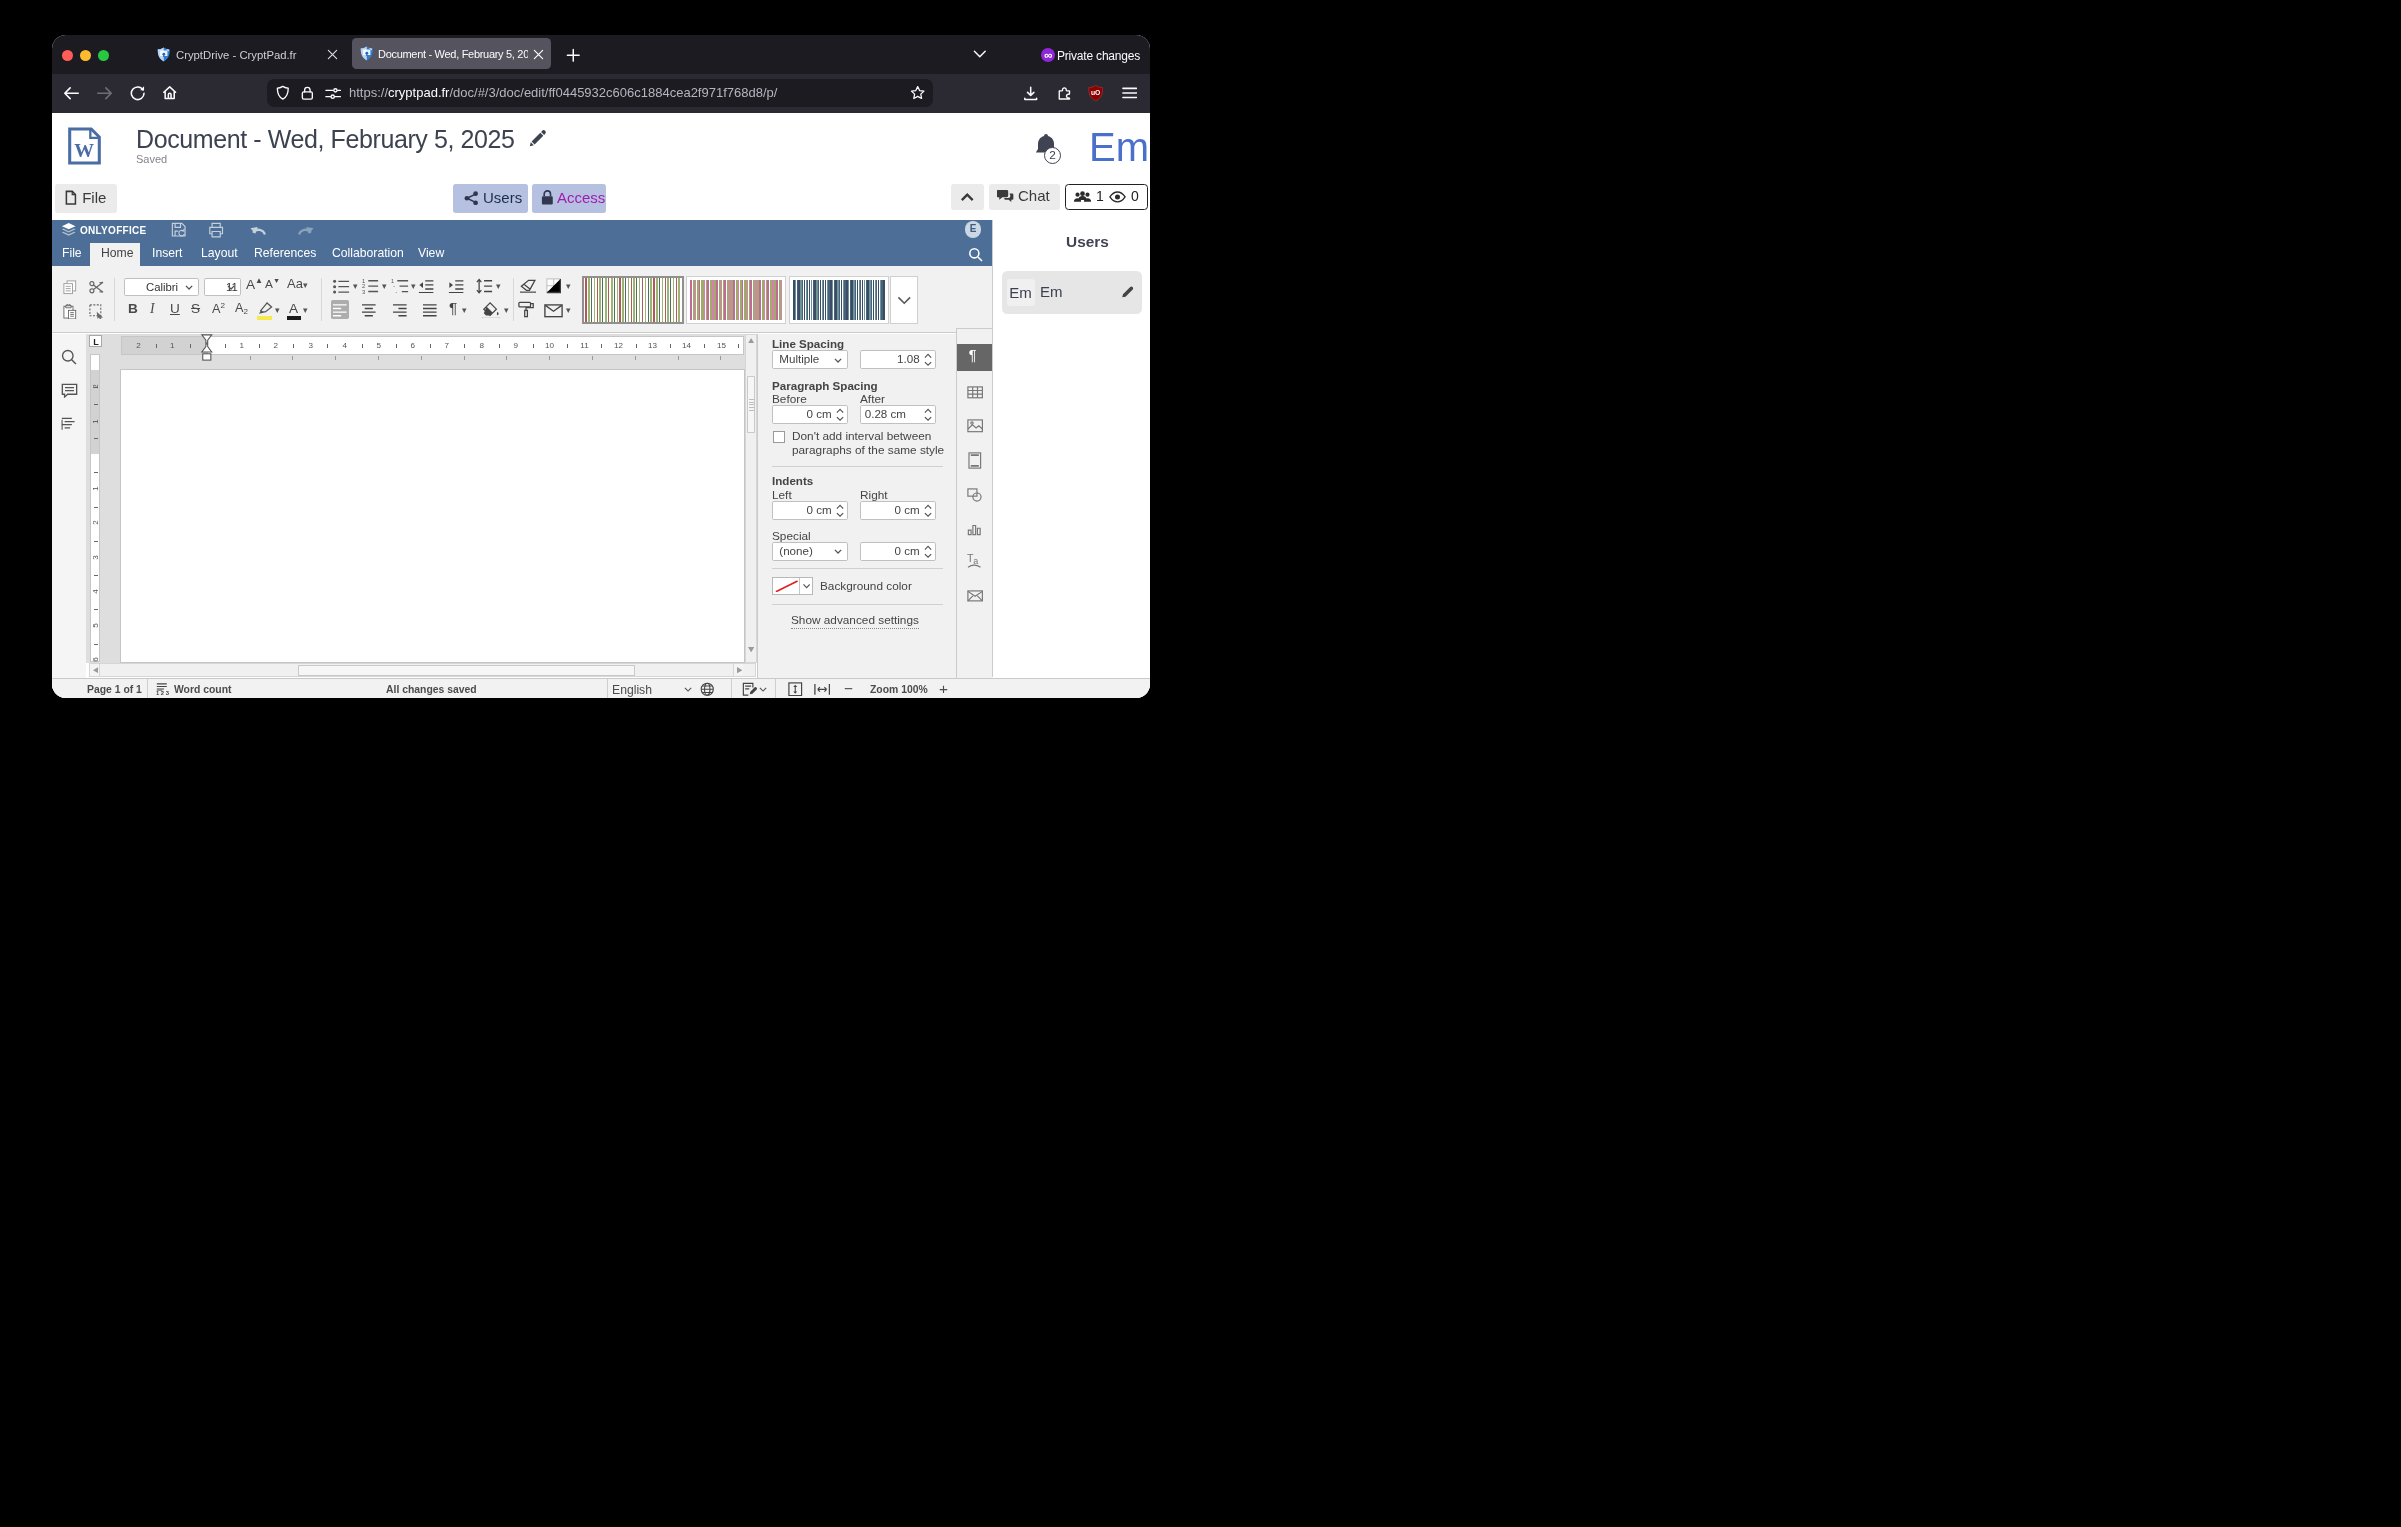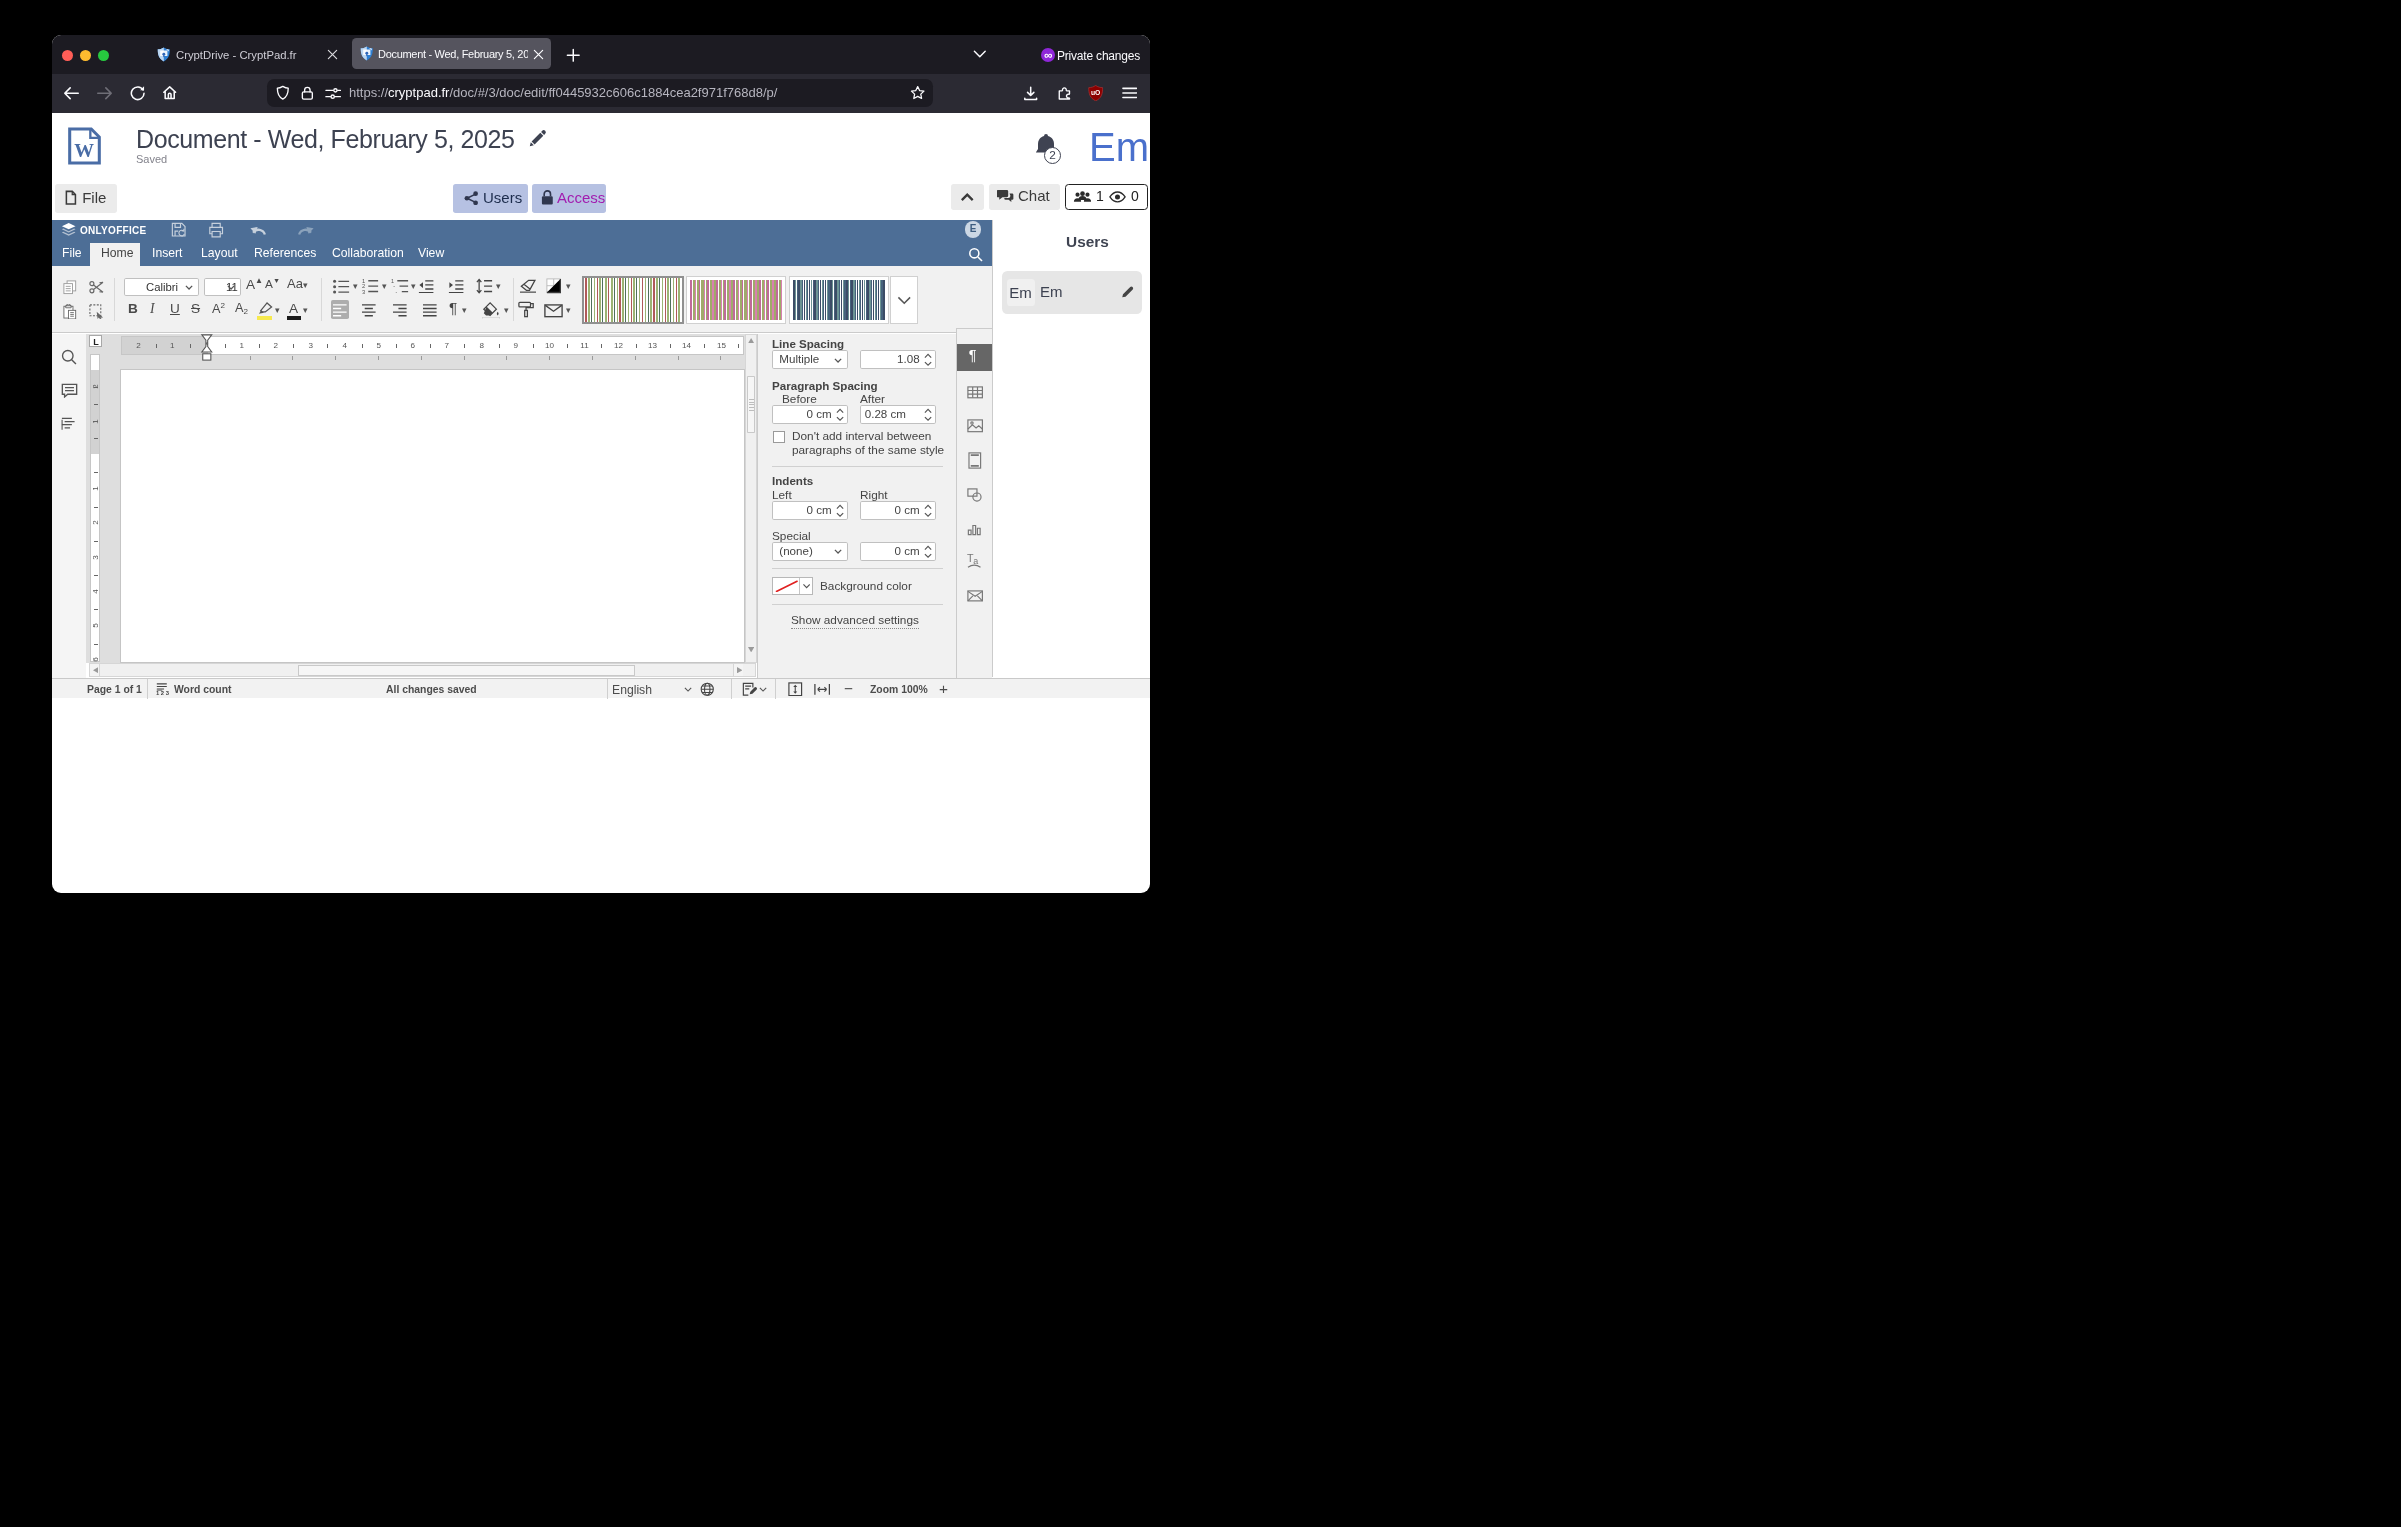--- a/index.html
+++ b/index.html
@@ -1,18 +1,18 @@
 <!DOCTYPE html>
 <html style="font-size:14.5px"><head>
 <meta charset="utf-8">
 <style>
 *{box-sizing:border-box;margin:0;padding:0}
 html,body{width:1201px;height:764px;background:#000;overflow:hidden;font-family:"Liberation Sans",sans-serif}
 .a{position:absolute}
-.win{position:absolute;left:52px;top:35px;width:1098px;height:858px;border-radius:9px;overflow:hidden;background:#fff}
+.win{position:absolute;left:52px;top:35px;width:1098px;height:663px;border-radius:14px;overflow:hidden;background:#fff}
 .tabbar{position:absolute;left:0;top:0;width:100%;height:39px;background:#1c1b22}
 .tl{position:absolute;top:14.5px;width:11.2px;height:11.2px;border-radius:50%}
 .navbar{position:absolute;left:0;top:39px;width:100%;height:39px;background:#2b2a33}
 .urlbar{position:absolute;left:215px;top:4.5px;width:666px;height:28.5px;background:#1c1b22;border-radius:7.2px;color:#b6b5bf;font-size:13px;line-height:28.5px}
 .tab2{position:absolute;left:300px;top:3.2px;width:199px;height:31px;background:#55545e;border-radius:4.5px;color:#fbfbfe;font-size:11.8px}
 svg{display:block}
 .ic{stroke:#fbfbfe;fill:none;stroke-width:1.6;stroke-linecap:round;stroke-linejoin:round}
 .content{position:absolute;left:0;top:78px;width:100%;height:585px;background:#fff}
 
 .oi{stroke:#c6d0dc;fill:none;stroke-width:1.3}
@@ -552,21 +552,21 @@
  <div class="a" style="left:705px;top:299px;width:199px;height:344px;background:#f1f1f1;border-left:0.9px solid #cbcbcb">
   <div class="a hd" style="left:14px;top:3.2px">Line Spacing</div>
   <div class="inp" style="left:14px;top:16.3px;width:76px;padding-left:6.3px">Multiple<svg style="position:absolute;right:5.4px;top:6.3px" width="8.1" height="5.4" viewBox="0 0 9 6">
           <path d="M1 1 L4.5 4.5 L8 1" fill="none" stroke="#555" stroke-width="1.4"></path>
         </svg></div>
   <div class="inp" style="left:102px;top:16.3px;width:76px;text-align:right;padding-right:15.4px">1.08<svg class="spin" viewBox="0 0 9 15">
           <path d="M1 5 L4.5 1.5 L8 5" fill="none" stroke="#555" stroke-width="1.3"></path>
           <path d="M1 10 L4.5 13.5 L8 10" fill="none" stroke="#555" stroke-width="1.3"></path>
         </svg></div>
   <div class="a hd" style="left:14px;top:45px">Paragraph Spacing</div>
-  <div class="a pl" style="left:24px;top:58px">Before</div>
+  <div class="a pl" style="left:14px;top:58px">Before</div>
   <div class="a pl" style="left:102px;top:58px">After</div>
   <div class="inp" style="left:14px;top:71px;width:76px;text-align:right;padding-right:15.4px">0 cm<svg class="spin" viewBox="0 0 9 15">
           <path d="M1 5 L4.5 1.5 L8 5" fill="none" stroke="#555" stroke-width="1.3"></path>
           <path d="M1 10 L4.5 13.5 L8 10" fill="none" stroke="#555" stroke-width="1.3"></path>
         </svg></div>
   <div class="inp" style="left:102px;top:71px;width:76px;text-align:right;padding-right:29px">0.28 cm<svg class="spin" viewBox="0 0 9 15">
           <path d="M1 5 L4.5 1.5 L8 5" fill="none" stroke="#555" stroke-width="1.3"></path>
           <path d="M1 10 L4.5 13.5 L8 10" fill="none" stroke="#555" stroke-width="1.3"></path>
         </svg></div>
   <div class="a" style="left:15px;top:97px;width:11.8px;height:11.8px;background:#fff;border:0.9px solid #9a9a9a"></div>

